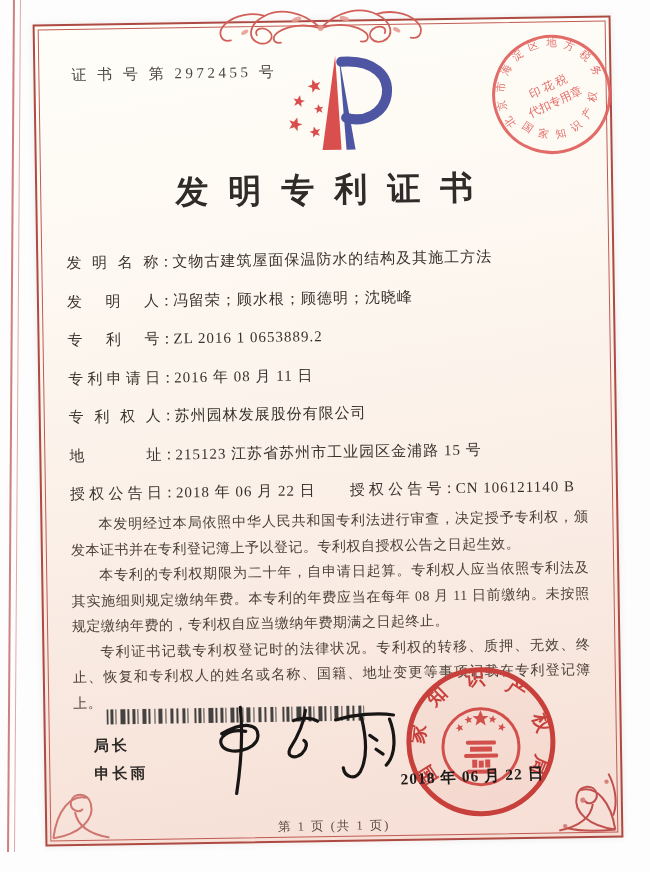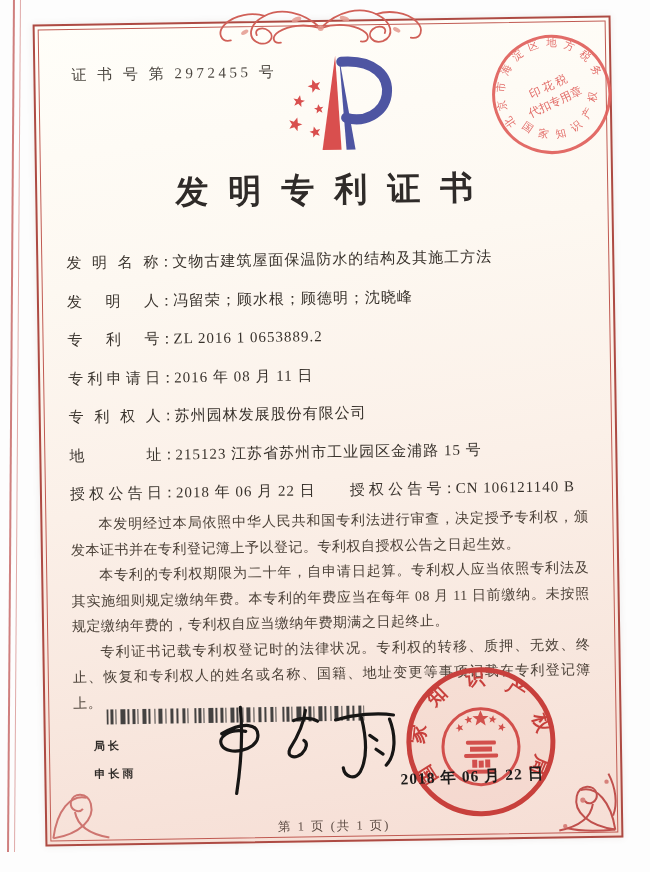--- a/index.html
+++ b/index.html
@@ -68,21 +68,21 @@
       #2c2c2c 52px 56px,transparent 56px 59px,#2c2c2c 59px 60px,transparent 60px 64px,
       #2c2c2c 64px 67px,transparent 67px 70px,#2c2c2c 70px 72px,transparent 72px 76px,
       #2c2c2c 76px 79px,transparent 79px 81px,#2c2c2c 81px 82px,transparent 82px 88px);
     background-size:88px 100%;background-repeat:repeat-x;
     opacity:.88;
   }
 
   .sig-block{
     position:absolute;left:50px;top:708px;
     font-family:"Liberation Sans","DejaVu Sans",sans-serif;
-    font-weight:700;font-size:11px;color:#2e2a27;letter-spacing:3px;line-height:28px;
+    font-weight:700;font-size:15px;color:#2e2a27;letter-spacing:3px;line-height:28px;
   }
   .signature{position:absolute;left:150px;top:676px;width:212px;height:102px;}
 
   .seal{position:absolute;left:352px;top:639px;width:170px;height:170px;}
   .seal-date{
     position:absolute;left:356px;top:748px;width:190px;
     font-size:15.5px;font-weight:700;color:#1c1b1a;letter-spacing:1px;
     transform:rotate(-1.5deg);z-index:5;white-space:nowrap;
   }
   .tax-seal{

